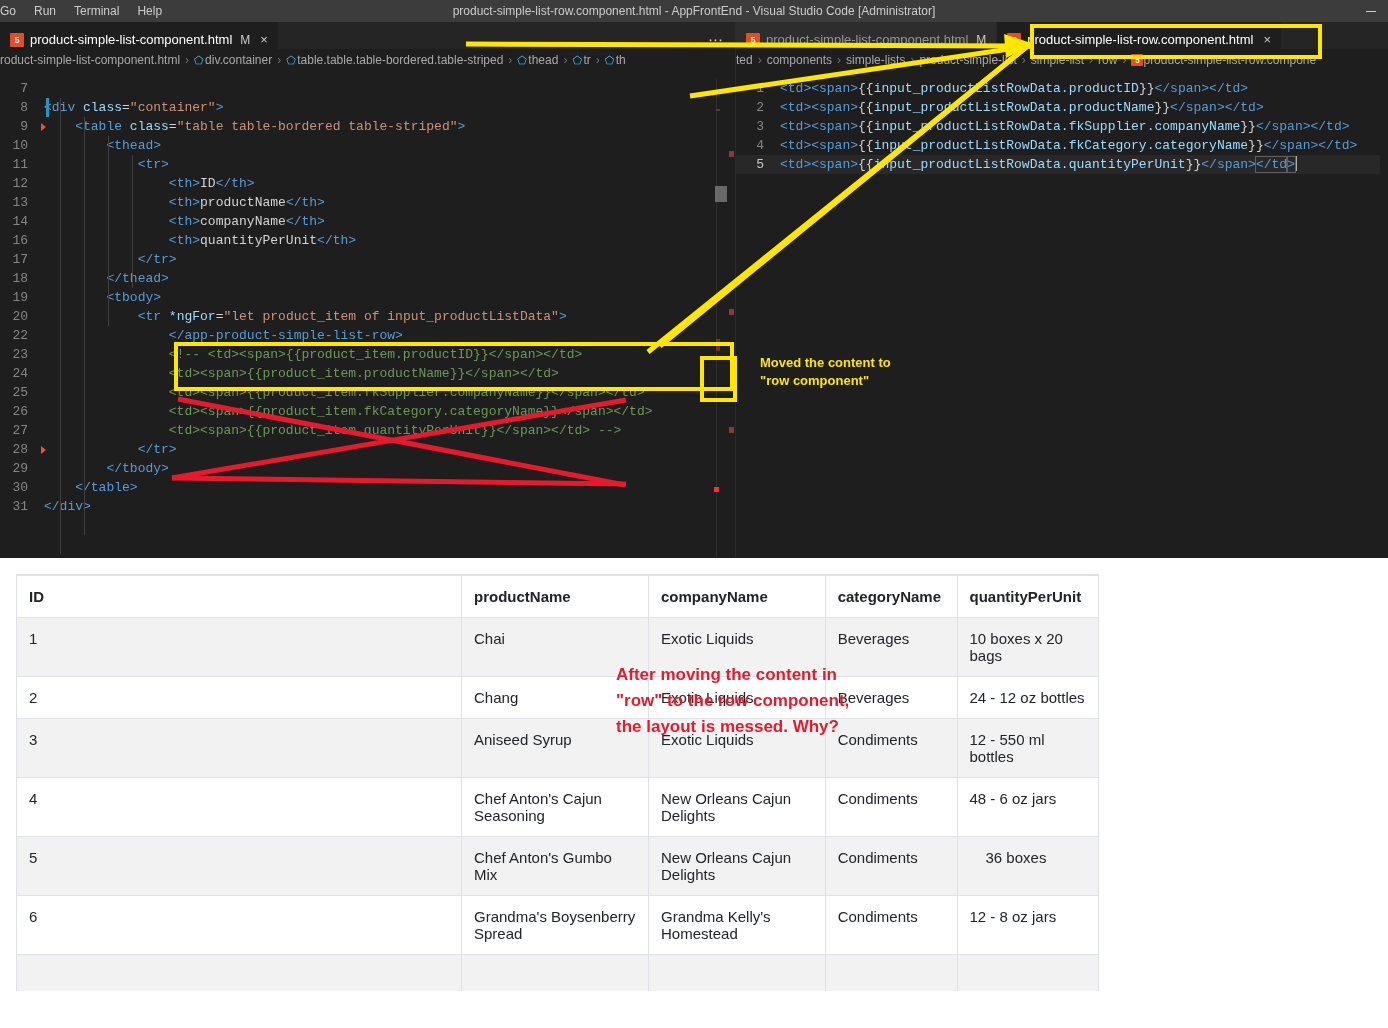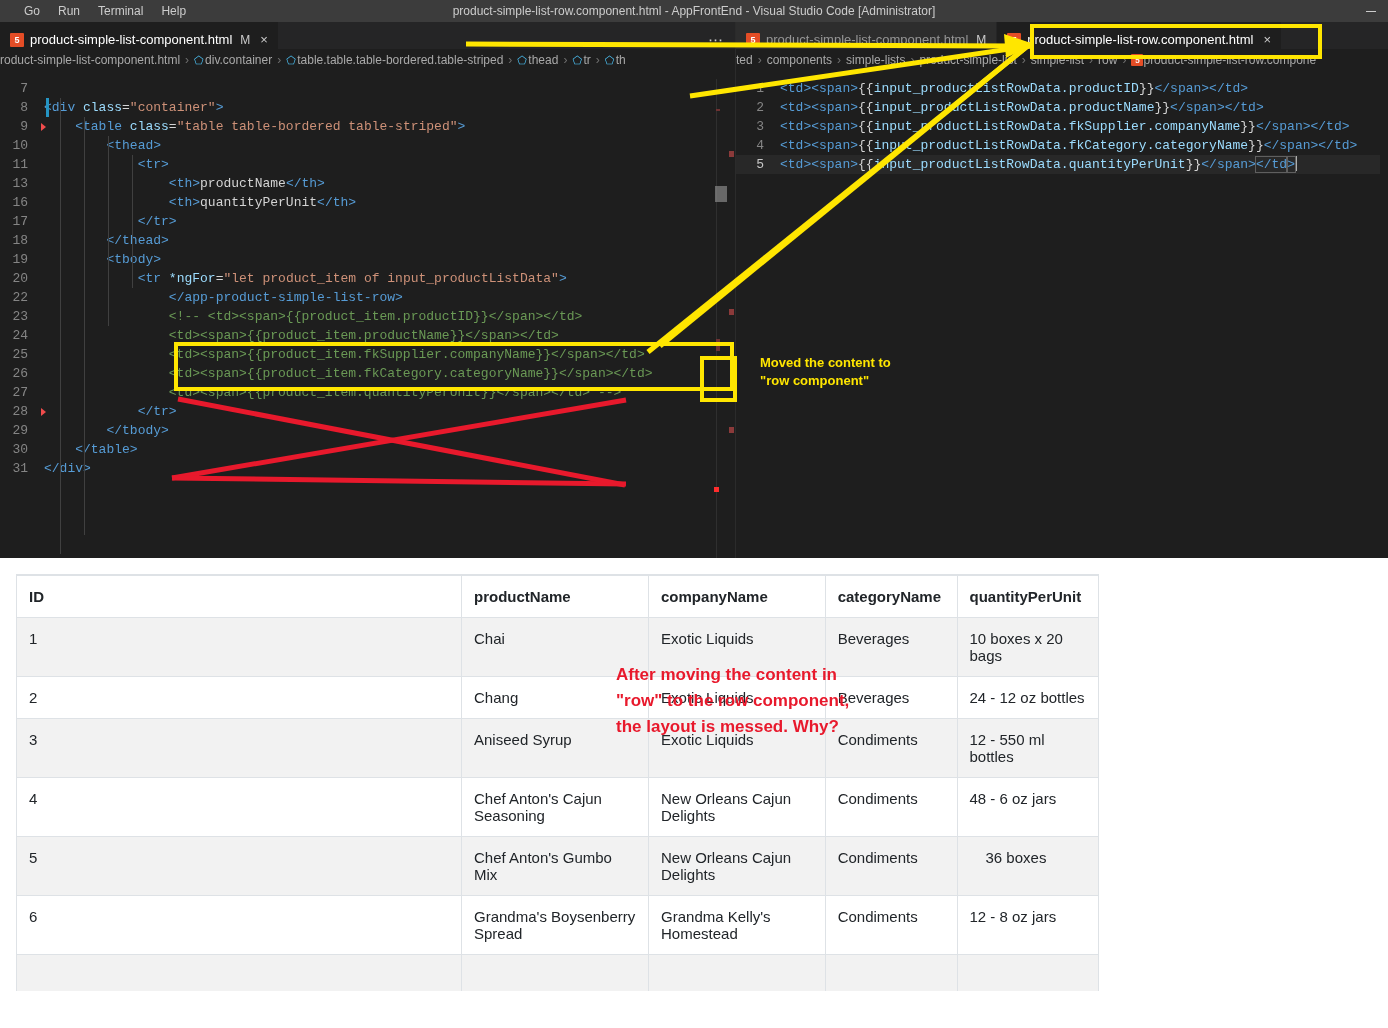--- a/index.html
+++ b/index.html
@@ -24,21 +24,21 @@
     position: absolute; left: 0; top: 0;
     width: 1388px; height: 22px;
     background: #3c3c3c;
     display: flex; align-items: center;
   }
   .menubar { display: flex; align-items: center; height: 22px; padding-left: 0px; }
   .menu-item {
     color: #cccccc; font-size: 12px; line-height: 22px;
     padding: 0 9px; white-space: nowrap; cursor: default;
   }
-  .menu-item:first-child { padding-left: 0px; margin-left: 24px; }
+  .menu-item:first-child { padding-left: 0px; }
   .window-title {
     position: absolute; left: 0; top: 0; width: 1388px; height: 22px;
     text-align: center; color: #cccccc; font-size: 12px; line-height: 22px;
     pointer-events: none; white-space: nowrap;
   }
   .win-controls {
     position: absolute; right: 0; top: 0; height: 22px;
     display: flex; align-items: center; z-index: 3;
   }
   .win-btn {
@@ -250,26 +250,34 @@
       <div class="coderow">
         <span class="lnum">10</span>
         <span class="ctext">        <span class="tag">&lt;thead&gt;</span></span>
       </div>
 
       <div class="coderow">
         <span class="lnum">11</span>
         <span class="ctext">            <span class="tag">&lt;tr&gt;</span></span>
       </div>
 
+      <div class="coderow">
+        <span class="lnum">12</span>
+        <span class="ctext">                <span class="tag">&lt;th&gt;</span>ID<span class="tag">&lt;/th&gt;</span></span>
+      </div>
 
       <div class="coderow">
         <span class="lnum">13</span>
         <span class="ctext">                <span class="tag">&lt;th&gt;</span>productName<span class="tag">&lt;/th&gt;</span></span>
       </div>
 
+      <div class="coderow">
+        <span class="lnum">14</span>
+        <span class="ctext">                <span class="tag">&lt;th&gt;</span>companyName<span class="tag">&lt;/th&gt;</span></span>
+      </div>
 
 
       <div class="coderow">
         <span class="lnum">16</span>
         <span class="ctext">                <span class="tag">&lt;th&gt;</span>quantityPerUnit<span class="tag">&lt;/th&gt;</span></span>
       </div>
 
       <div class="coderow">
         <span class="lnum">17</span>
         <span class="ctext">            <span class="tag">&lt;/tr&gt;</span></span>

